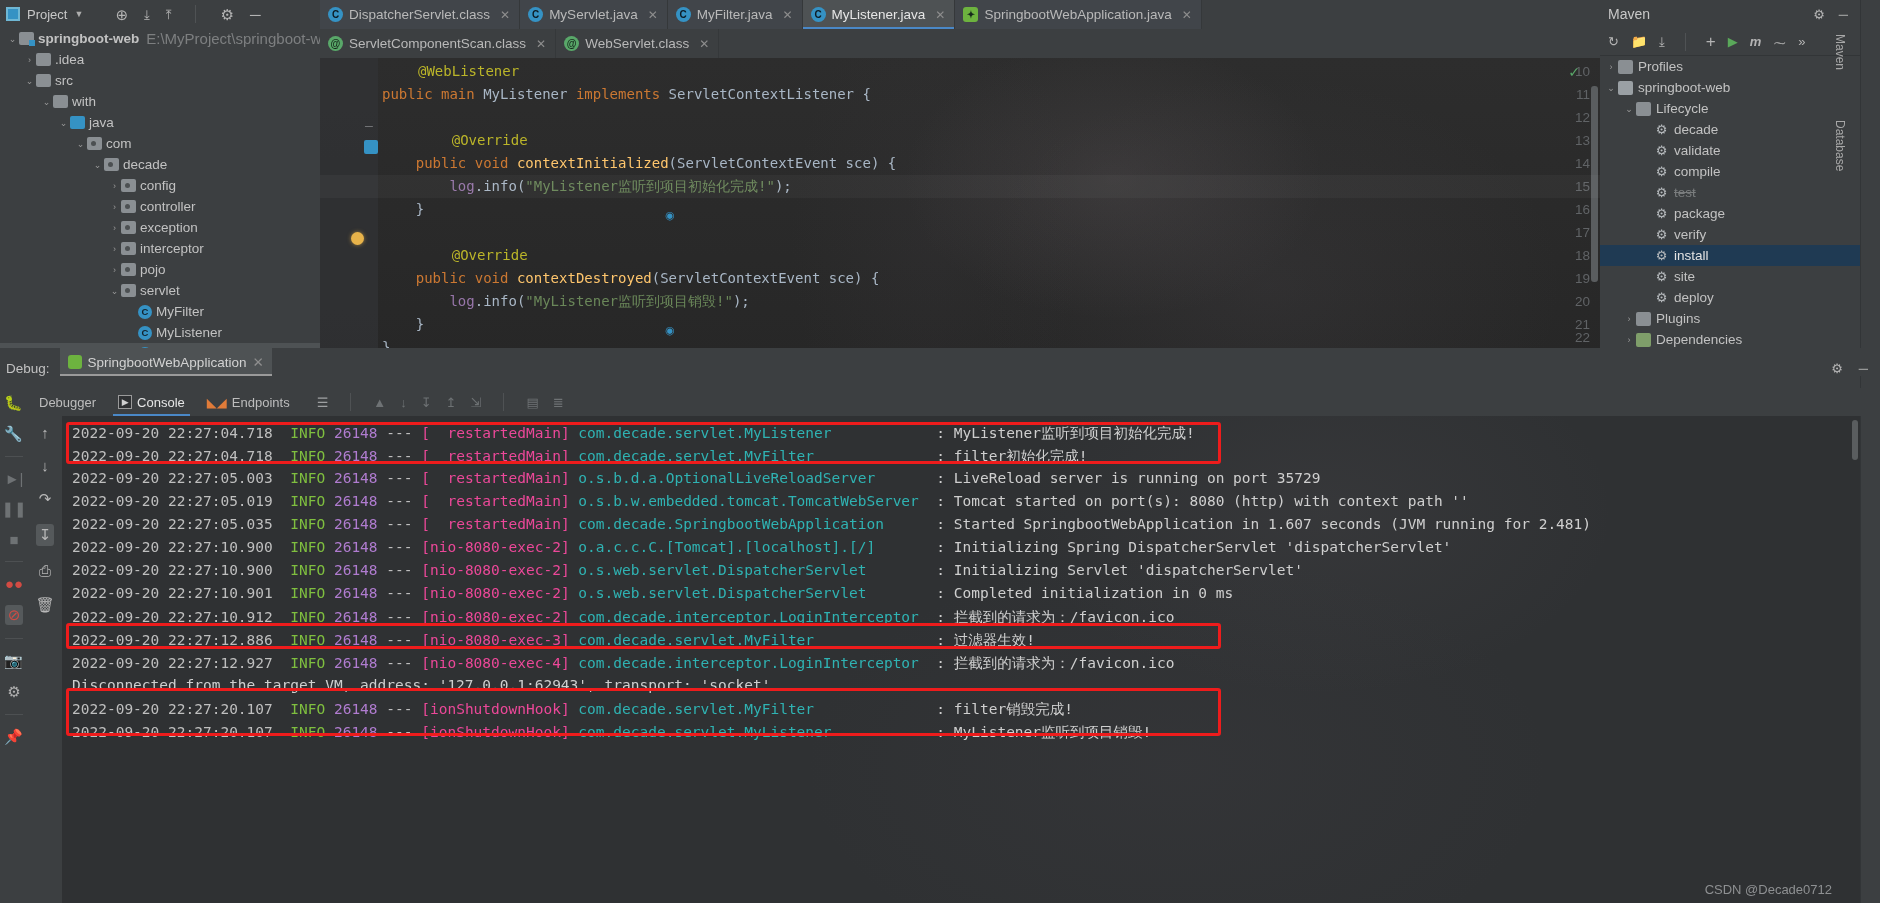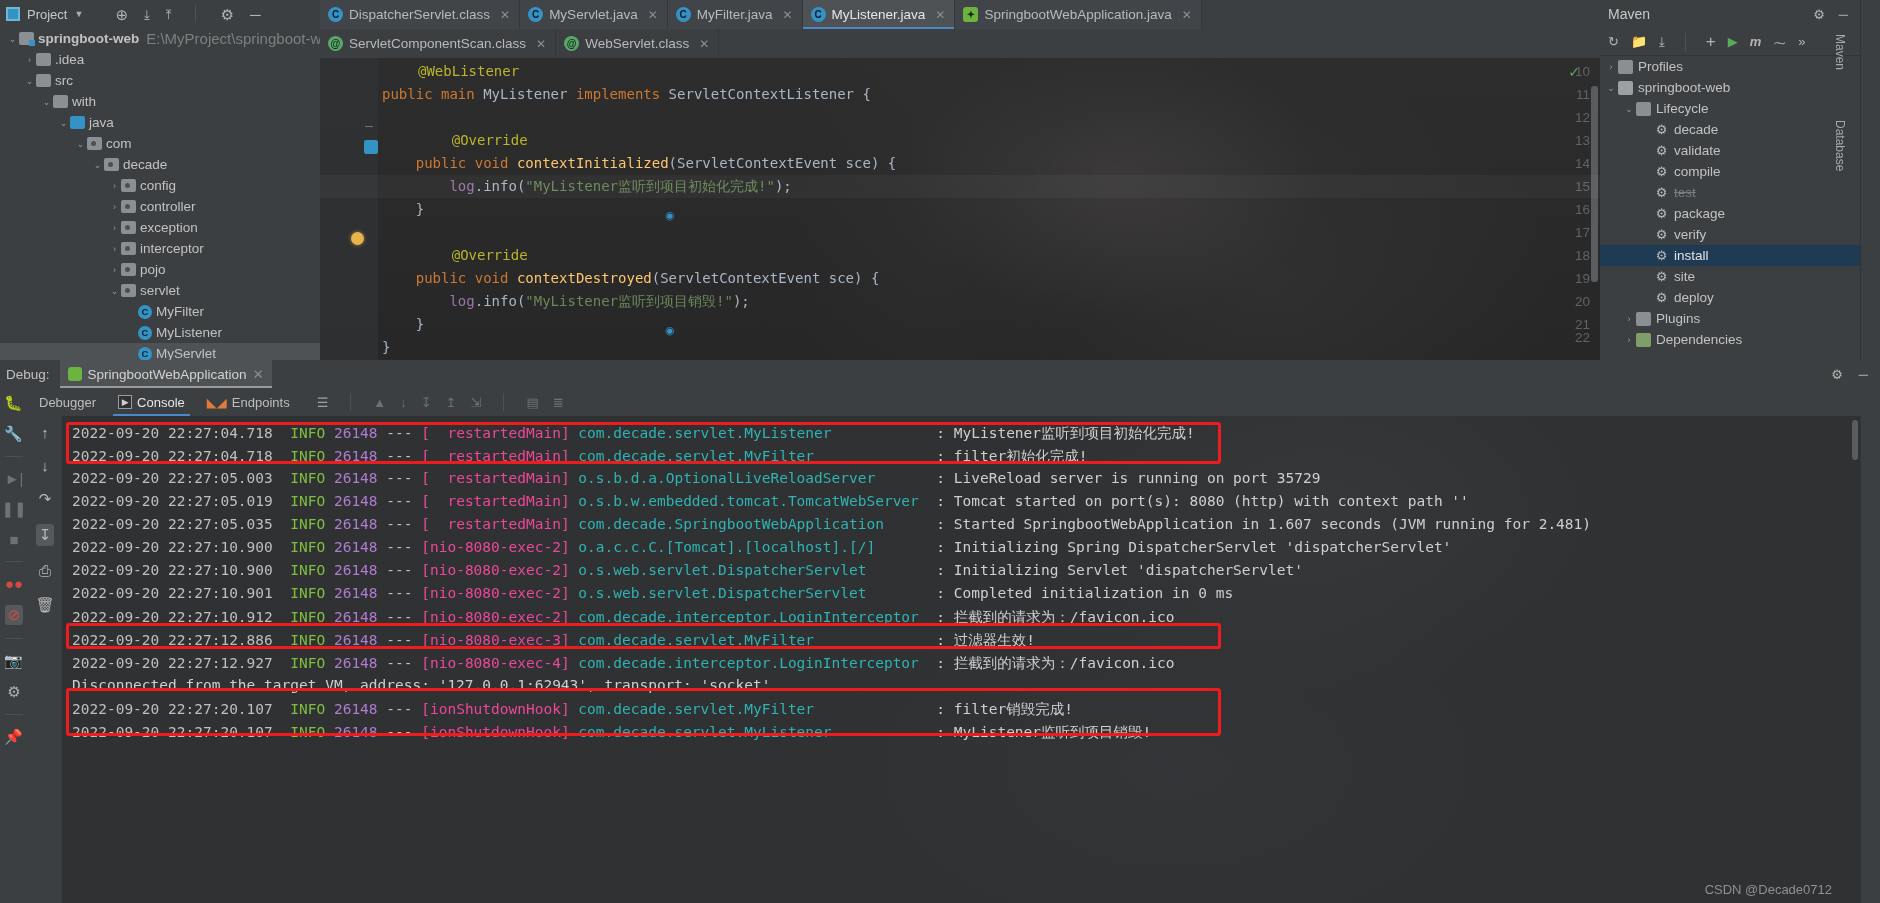--- a/index.html
+++ b/index.html
@@ -91,21 +91,21 @@
   .mnode { display:flex; align-items:center; height:21px; font-size:13.5px; color:#c2c2c2; white-space:nowrap; padding-left:4px; cursor:pointer; }
   .mnode.selected { background:#1f3a53; color:#e3e3e3; }
   .mnode .arw { width:14px; text-align:center; color:#9a9a9a; font-size:9px; flex:none; }
 
   
   .rstrip { position:absolute; left:1860px; top:0; width:20px; height:903px; background:#3c3f41; border-left:1px solid #323537; }
   .vlabel { position:absolute; left:-14px; width:48px; transform:rotate(90deg); transform-origin:left top;
             font-size:12px; color:#a8a8a8; white-space:nowrap; }
 
   
-  .debugbar { position:absolute; left:0; top:360px; width:1880px; height:28px; background:#3c3f41; display:flex; align-items:center; }
+  .debugbar { position:absolute; left:0; top:348px; width:1880px; height:28px; background:#3c3f41; display:flex; align-items:flex-end; }
   .debugbar .lbl { margin-left:6px; font-size:13.5px; color:#c2c2c2; }
   .dbg-tab { display:flex; align-items:center; gap:6px; margin-left:10px; height:28px; padding:0 8px;
              background:#4e5254; font-size:13.5px; color:#d2d2d2; position:relative; }
   .dbg-tab::after { content:""; position:absolute; left:0;right:0;bottom:0;height:2px;background:#9a9a9a; }
   .debugbar .right { margin-left:auto; display:flex; gap:16px; padding-right:12px; color:#b4b4b4; }
 
   .leftrail { position:absolute; left:0; top:388px; width:28px; height:515px; background:#3c3f41;
               display:flex; flex-direction:column; align-items:center; padding-top:6px; gap:13px; }
   .leftrail .ic { font-size:15px; color:#b0b0b0; cursor:pointer; }
   .rail-div { width:18px; height:1px; background:#4d5052; }

